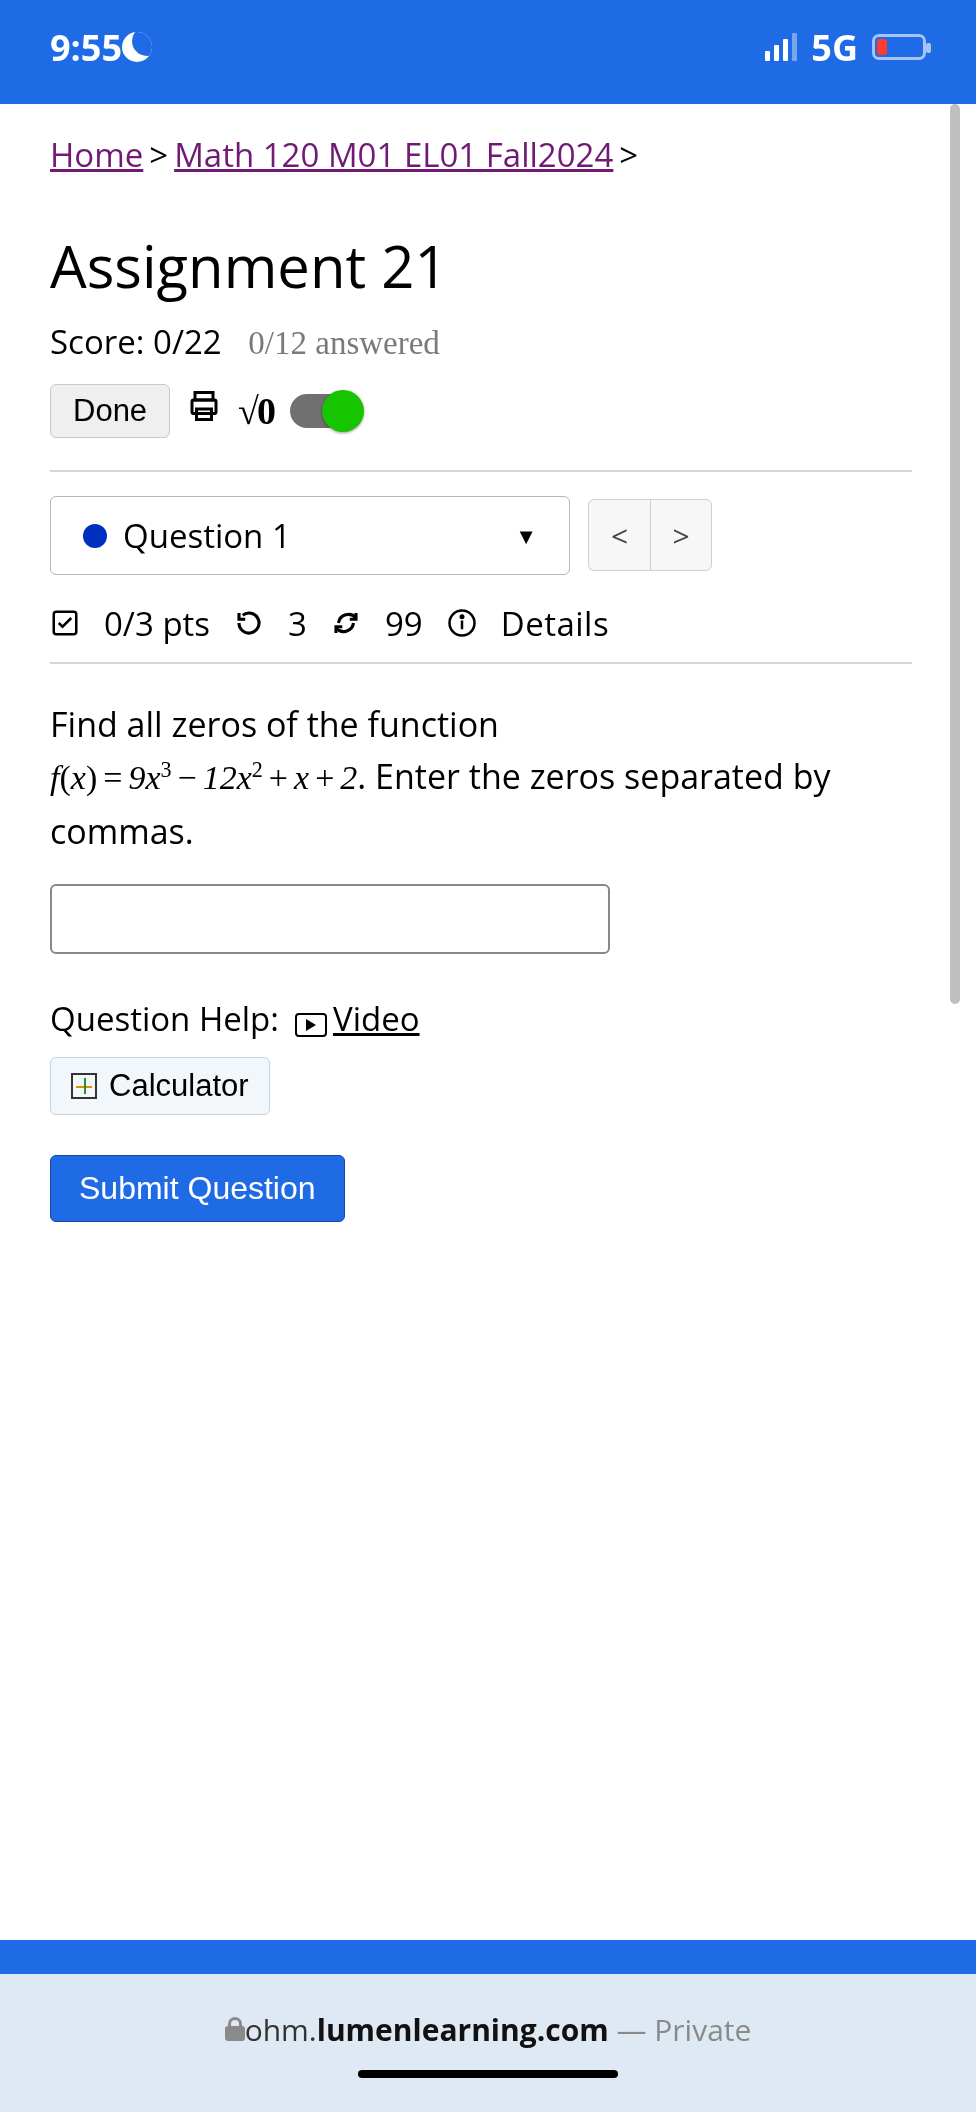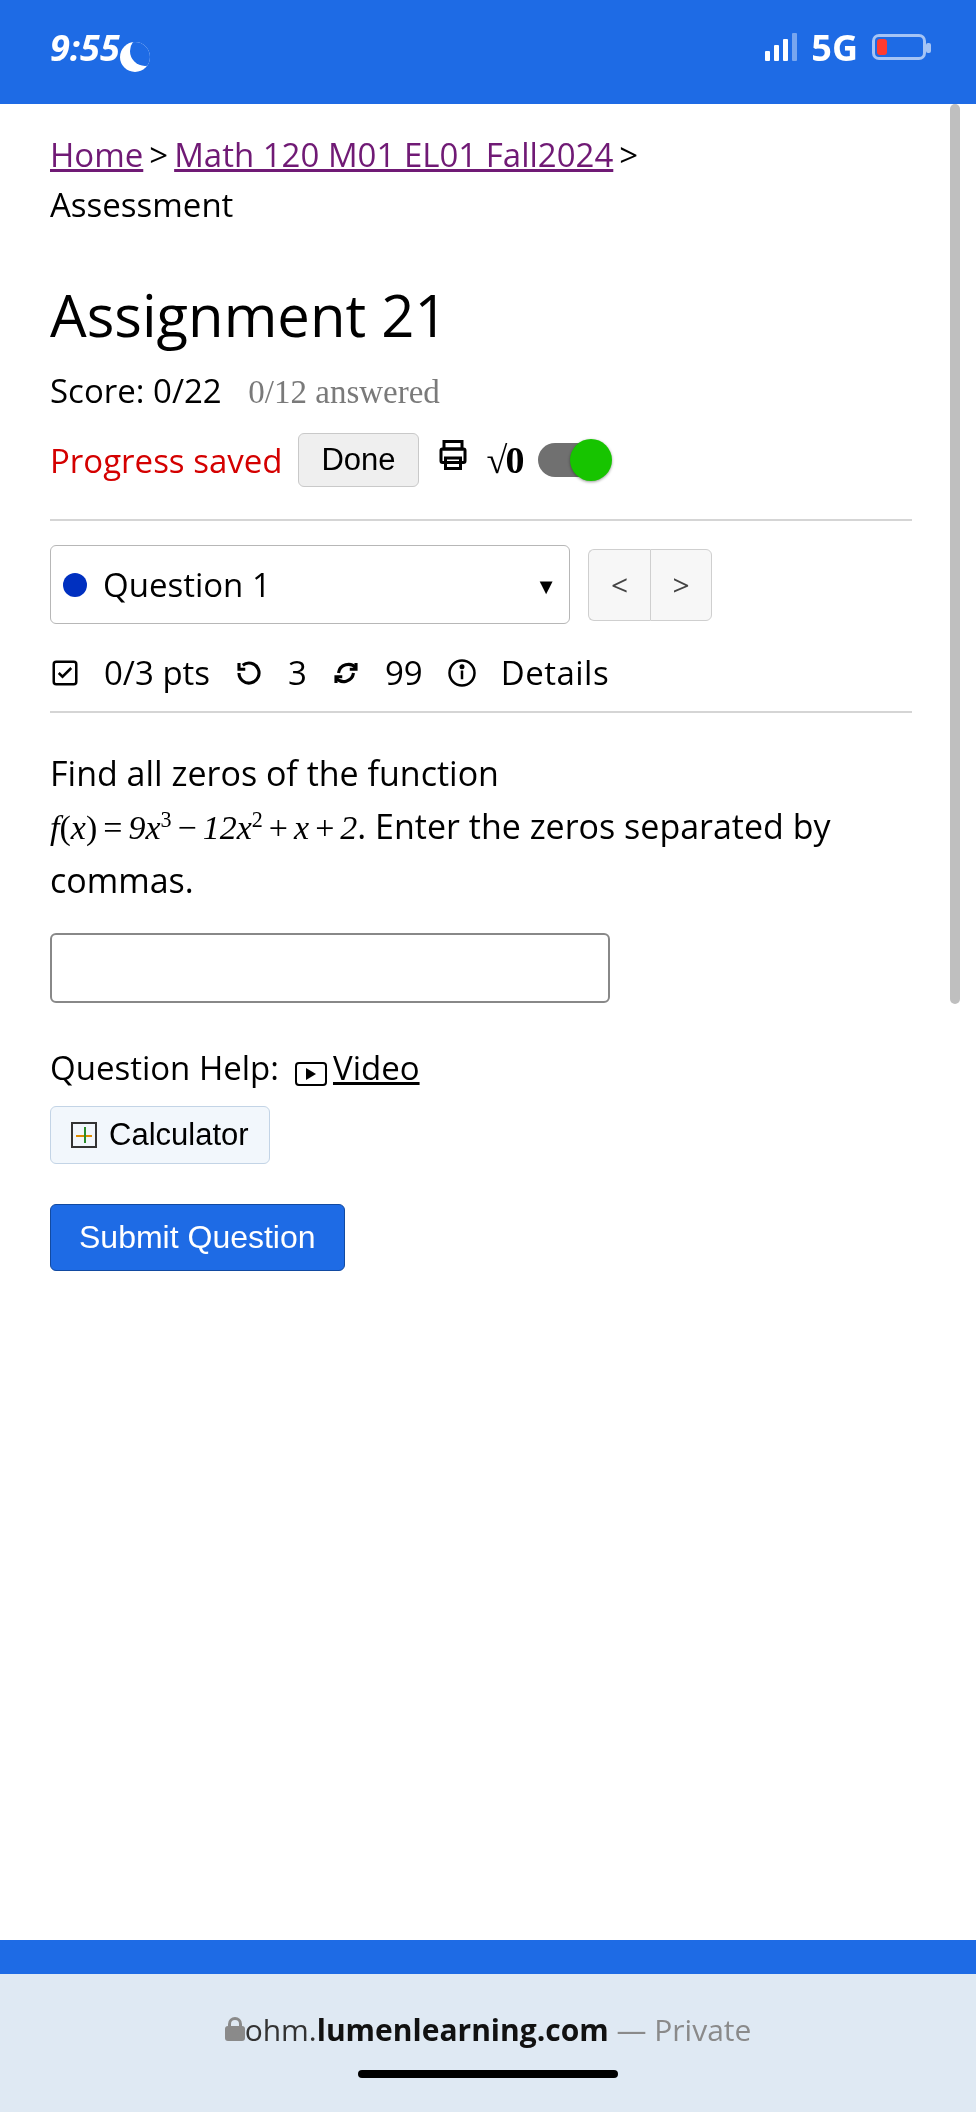--- a/index.html
+++ b/index.html
@@ -1,19 +1,19 @@
 <!DOCTYPE html>
 <html><head>
 <meta charset="utf-8">
 <style>
   * { box-sizing: border-box; margin: 0; padding: 0; }
   html, body { width: 976px; height: 2112px; font-family: "Open Sans", "Helvetica Neue", Arial, sans-serif; background:#fff; color:#000; }
   
   .status-bar { background:#1e6be5; height:104px; display:flex; align-items:center; justify-content:space-between; padding:0 50px 10px 50px; color:#fff; font-weight:700; font-size:36px; }
-  .status-left { display:flex; align-items:flex-end; gap:0;font-style:italic; }
+  .status-left { display:flex; align-items:center; gap:0; }
   .status-right { display:flex; align-items:center; gap:14px; }
   .moon { width:30px; height:30px; border-radius:50%; background:#fff; position:relative; overflow:hidden; }
   .moon::after{ content:""; position:absolute; width:30px; height:30px; border-radius:50%; background:#1e6be5; left:10px; top:-6px;}
   .signal { display:flex; align-items:flex-end; gap:4px; height:28px;}
   .signal span{ width:5px; background:#fff; border-radius:1px;}
   .signal span:nth-child(1){height:10px;} .signal span:nth-child(2){height:16px;}
   .signal span:nth-child(3){height:22px;} .signal span:nth-child(4){height:28px; background:rgba(255,255,255,.4);}
   .battery{ width:54px; height:26px; border:3px solid rgba(255,255,255,.6); border-radius:7px; position:relative;}
   .battery::after{content:""; position:absolute; right:-8px; top:6px; width:5px; height:10px; background:rgba(255,255,255,.6); border-radius:2px;}
   .battery-fill{ position:absolute; left:2px; top:2px; bottom:2px; width:10px; background:#ff3b30; border-radius:3px;}
@@ -28,21 +28,21 @@
   .score-row .answered{ color:#7a7a7a; margin-left:18px;font-family:Liberation Serif, serif;}
   .progress-row{ display:flex; align-items:center; gap:16px; margin-top:20px; font-size:33px;}
   .progress-saved{ color:#d40000;}
   .done-btn{ background:#efefef; border:1px solid #c9c9c9; border-radius:6px; padding:8px 22px; font-size:31px; cursor:pointer;}
   .print-icon svg{width:36px;height:36px;}
   .sqrt-lbl{ font-family: "Times New Roman", serif; font-size:38px; font-weight:700; letter-spacing:-2px; }
   .toggle{ width:72px; height:34px; background:#707070; border-radius:17px; position:relative; display:inline-block;}
   .toggle .knob{ position:absolute; right:-2px; top:-4px; width:42px; height:42px; background:#17c400; border-radius:50%; box-shadow:0 1px 3px rgba(0,0,0,.4);}
   hr.sep1{ border:none; border-top:2px solid #d5d5d5; margin-top:32px;}
   .qrow{ display:flex; align-items:center; gap:18px; margin-top:24px;}
-  .qselect{ flex:0 0 auto; width:520px; border:1px solid #b7b7b7; border-radius:6px; background:#fff; display:flex; align-items:center; justify-content:space-between; padding:16px 12px; font-size:33px; cursor:pointer;}
+  .qselect{ flex:0 0 auto; width:520px; border:1px solid #b7b7b7; border-radius:6px; background:#fff; display:flex; align-items:center; justify-content:space-between; padding:16px 32px; font-size:33px; cursor:pointer;}
   .qdot{ width:24px;height:24px;border-radius:50%; background:#0030c0; display:inline-block; margin-right:16px;}
   .caret{ font-size:22px;}
   .navbtn{ width:62px; height:72px; border:1px solid #cfcfcf; background:#f7f7f7; font-size:30px; color:#444; display:flex; align-items:center;justify-content:center; cursor:pointer;}
   .navbtn.prev{ border-radius:6px 0 0 6px; border-right:none;}
   .navbtn.next{ border-radius:0 6px 6px 0;}
   .meta-row{ display:flex; align-items:center; gap:24px; font-size:33px; margin-top:26px;}
   .meta-row svg{ width:30px;height:30px; vertical-align:middle;}
   .details{ letter-spacing:0.5px;}
   hr.sep2{ border:none; border-top:2px solid #d5d5d5; margin-top:16px;}
   .question-body{ font-size:34px; line-height:1.55; margin-top:34px;}
@@ -91,32 +91,30 @@
         <span class="battery-fill"></span>
       </span>
   </div>
 </div>
 
 <div class="page">
   <div class="scroll-hint"></div>
 
   <div class="breadcrumb">
     <a href="#">Home</a><span class="sep">&gt;</span><a href="#">Math 120 M01 EL01 Fall2024</a><span class="sep">&gt;</span><br>
-    <span>Assessment</span>
   </div>
 
   <h1>Assignment 21</h1>
 
   <div class="score-row">
     <span>Score: 0/22</span>
     <span class="answered">0/12 answered</span>
   </div>
 
   <div class="progress-row">
-    <span class="progress-saved">Progress saved</span>
     <button class="done-btn">Done</button>
     <span class="print-icon">
       <svg viewBox="0 0 24 24" fill="none" stroke="#000" stroke-width="2">
           <rect x="6" y="3" width="12" height="5"></rect>
           <rect x="4" y="8" width="16" height="9" rx="1"></rect>
           <rect x="7" y="14" width="10" height="7"></rect>
         </svg>
     </span>
     <span class="sqrt-lbl">√0</span>
     <span class="toggle">

